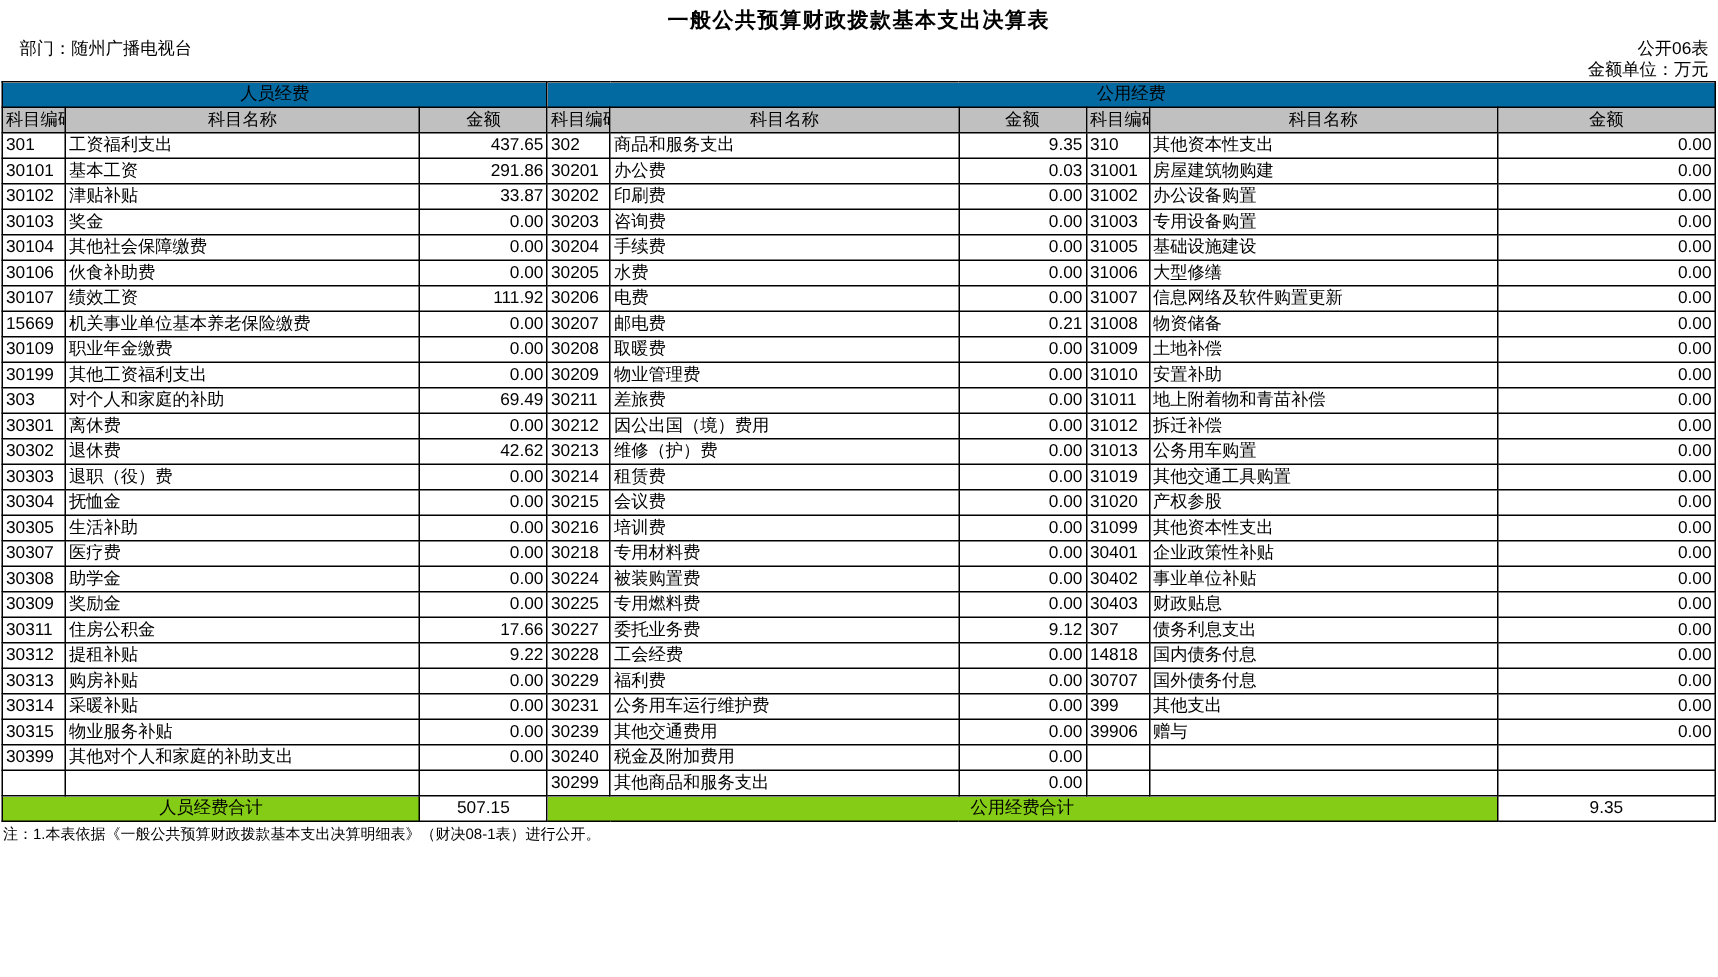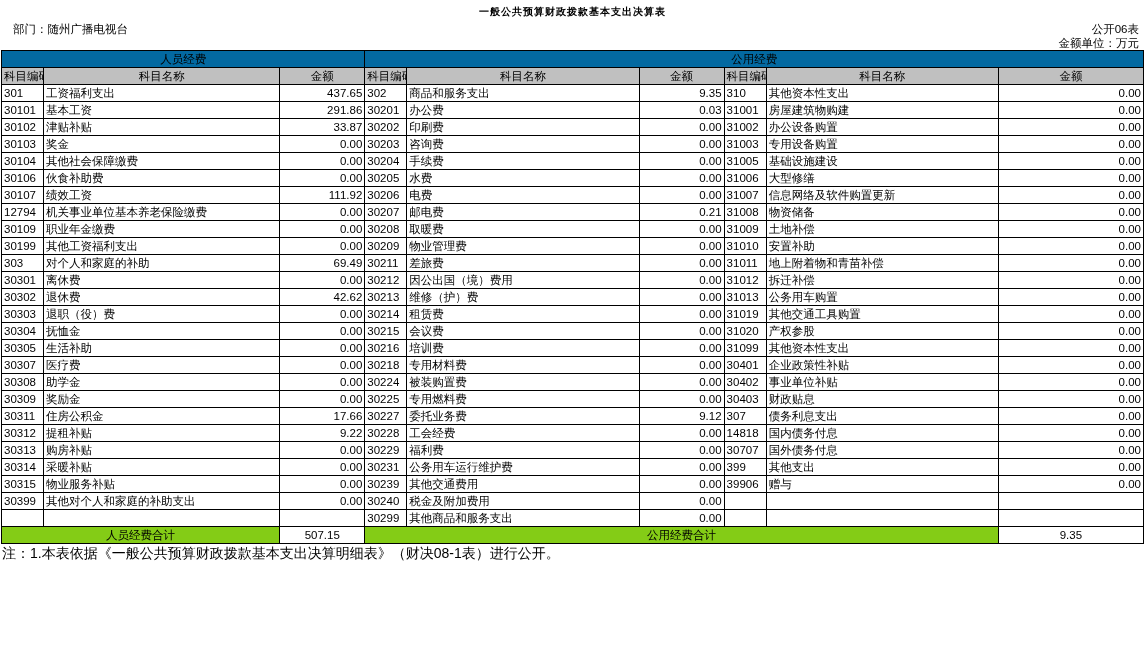--- a/index.html
+++ b/index.html
@@ -16,21 +16,21 @@
     overflow: hidden;
   }
   .page {
     position: relative;
     width: 1145px;
     height: 651px;
     box-sizing: border-box;
   }
   .doc-title {
     text-align: center;
-    font-size: 10px;
+    font-size: 14px;
     font-weight: bold;
     padding-top: 5px;
     padding-bottom: 3px;
     letter-spacing: 1px;
   }
   .meta-row {
     display: flex;
     justify-content: space-between;
     align-items: flex-start;
     padding: 0 6px 0 13px;
@@ -84,21 +84,21 @@
   }
   .total-label {
     background: #84cc16;
     text-align: center;
   }
   .total-amt {
     text-align: center;
     padding-right: 3px;
   }
   .footnote {
-    font-size: 14px;
+    font-size: 10px;
     padding: 2px 0 0 2px;
     line-height: 14px;
   }
   .col-a1 { width: 42px; }
   .col-a2 { width: 236px; }
   .col-a3 { width: 85px; }
   .col-b1 { width: 42px; }
   .col-b2 { width: 232px; }
   .col-b3 { width: 85px; }
   .col-c1 { width: 42px; }
@@ -223,21 +223,21 @@
           <td class="name indent1">绩效工资</td>
           <td class="amt">111.92</td>
           <td class="code">30206</td>
           <td class="name indent1">电费</td>
           <td class="amt">0.00</td>
           <td class="code">31007</td>
           <td class="name indent1">信息网络及软件购置更新</td>
           <td class="amt">0.00</td>
         </tr>
         <tr>
-          <td class="code">12794</td>
+          <td class="code">15669</td>
           <td class="name indent1">机关事业单位基本养老保险缴费</td>
           <td class="amt">0.00</td>
           <td class="code">30207</td>
           <td class="name indent1">邮电费</td>
           <td class="amt">0.21</td>
           <td class="code">31008</td>
           <td class="name indent1">物资储备</td>
           <td class="amt">0.00</td>
         </tr>
         <tr>

